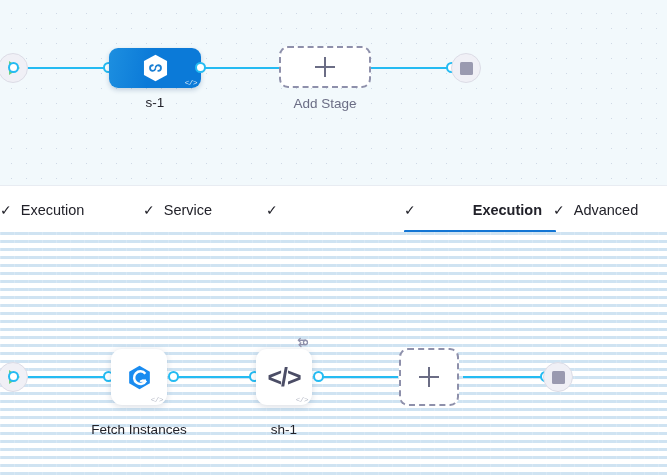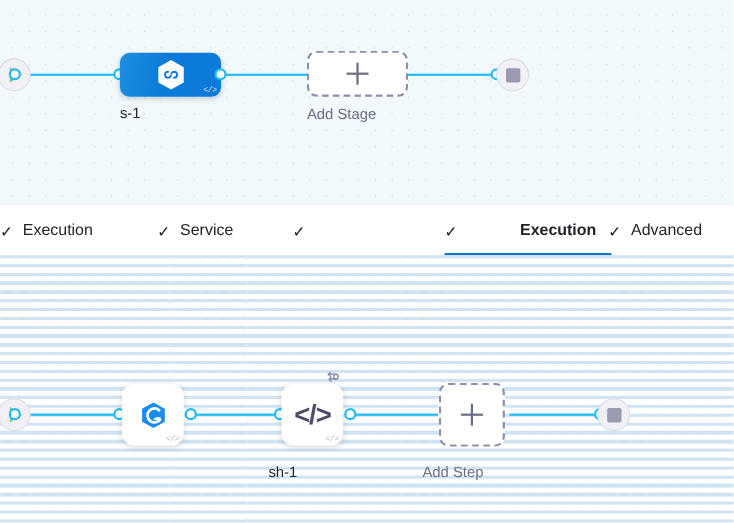--- a/index.html
+++ b/index.html
@@ -114,21 +114,21 @@
     position: absolute; right: 4px; bottom: 1px;
     font-size: 7.5px; line-height: 1;
     color: rgba(255,255,255,0.85);
     font-family: "Liberation Mono", monospace;
     letter-spacing: -0.4px;
   }
   .code-badge.dark { color: #b8bcc8; }
 
   .node-label {
     position: absolute;
-    text-align: left;
+    text-align: center;
     font-size: 13.5px;
     color: #22222a;
     white-space: nowrap;
   }
   .node-label.muted { color: #6b6d85; }
 
   
   .add-box {
     position: absolute;
     border: 2px dashed #8e90ab;
@@ -268,20 +268,21 @@
         <path d="M12 0.8 L22.8 6.9 L22.8 19.1 L12 25.2 L1.2 19.1 L1.2 6.9 Z" fill="#1a8cf0"></path>
         <path d="M17.6 7.6 a7.2 7.2 0 1 0 1.2 8.0 L14.6 15.6 a3.2 3.2 0 1 1 -0.6 -4.2 L19.2 11.4" fill="#ffffff" opacity="0.0"></path>
         <g fill="none" stroke="#ffffff" stroke-width="2.6" stroke-linecap="butt">
           <path d="M18.1 9.0 a6.6 6.6 0 1 0 0.7 7.3"></path>
           <path d="M18.8 16.3 L12.4 16.3"></path>
         </g>
         <circle cx="12" cy="13" r="3.0" fill="#1a8cf0"></circle>
       </svg>
       <span class="code-badge dark">&lt;/&gt;</span>
     </div>
+    <div class="node-label" style="left:79px; top:190px; width:120px;">Fetch Instances</div>
 
     <div class="dot" style="left:168px; top:139px;"></div>
 
     <div class="dot" style="left:249px; top:139px;"></div>
 
     <div class="step-node" style="left:256px; top:117px;">
       <span class="shell-glyph">&lt;/&gt;</span>
       <svg class="loop-icon" viewBox="0 0 16 16">
         <g fill="none" stroke="#8e90ab" stroke-width="1.4" stroke-linecap="round">
           <path d="M4 5.6 L11 5.6 a2.3 2.3 0 0 1 0 4.6 L5 10.2"></path>
@@ -292,21 +293,20 @@
       </svg>
       <span class="code-badge dark">&lt;/&gt;</span>
     </div>
     <div class="node-label" style="left:244px; top:190px; width:80px;">sh-1</div>
 
     <div class="dot" style="left:313px; top:139px;"></div>
 
     <div class="add-box" style="left:399px; top:116px; width:60px; height:58px;">
       <div class="plus"></div>
     </div>
-    <div class="node-label muted" style="left:384px; top:190px; width:90px;">Add Step</div>
 
     <div class="dot" style="left:540px; top:139px;"></div>
     <div class="terminal" style="left:543px; top:130px;">
       <div class="stop-sq"></div>
     </div>
 
   </div>
 
 </div>
 

